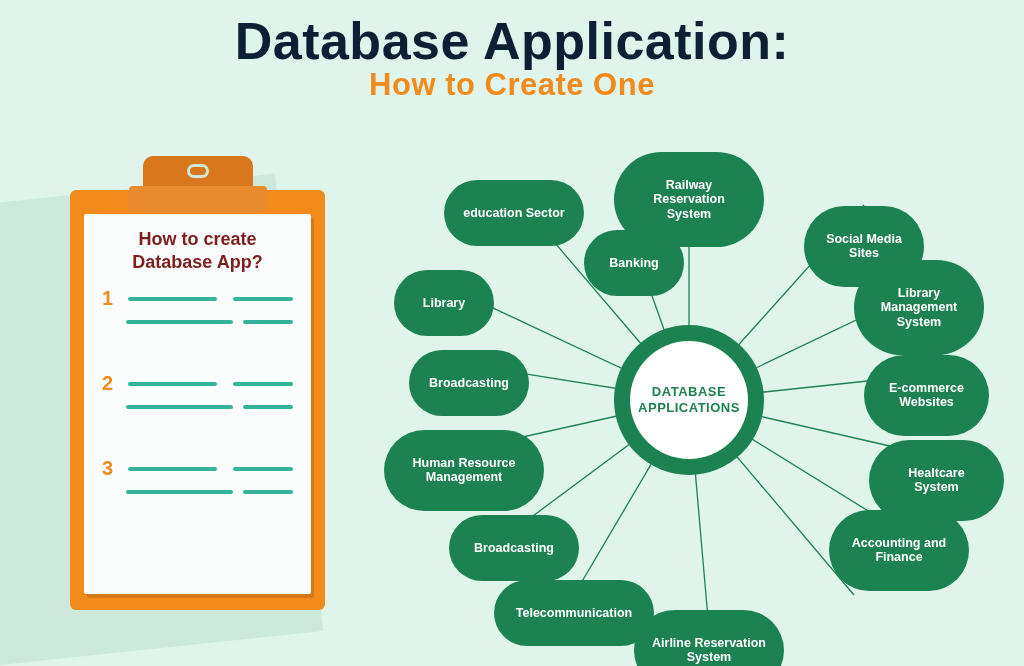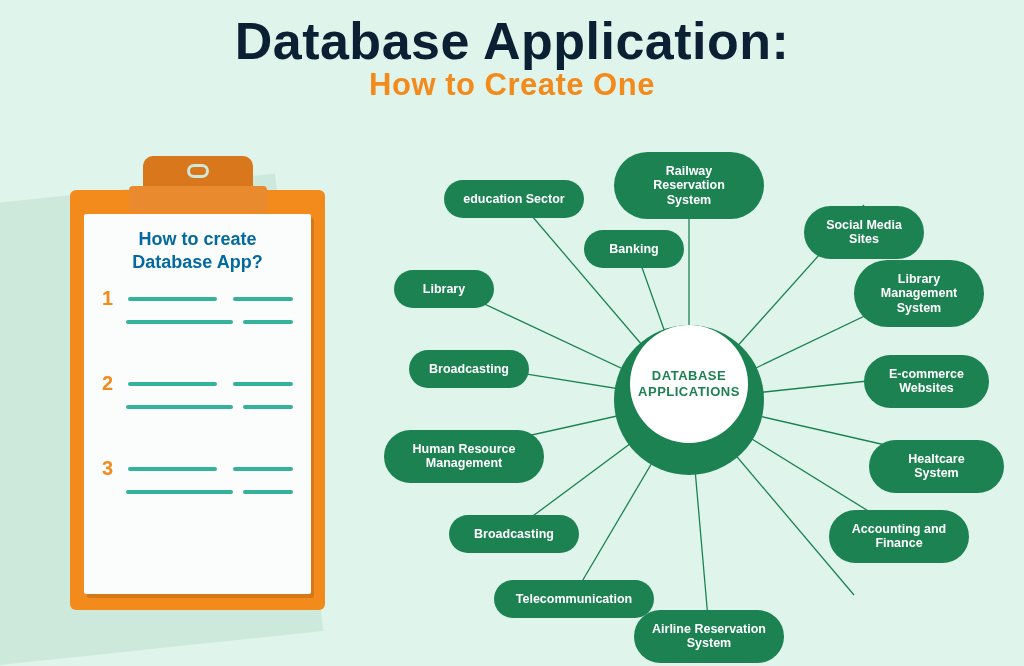--- a/index.html
+++ b/index.html
@@ -86,21 +86,21 @@
     background: #fbfdfc;
     border-radius: 2px;
     box-shadow: 3px 4px 0 rgba(0,0,0,0.12);
     padding: 14px 18px 10px;
     z-index: 2;
   }
   .paper-title {
     text-align: center;
     font-weight: 700;
     font-size: 18px;
-    color: #0369a1;
+    color: #7f1d1d;
     line-height: 1.25;
     margin-bottom: 14px;
   }
   .step {
     margin-bottom: 48px;
   }
   .step:last-child { margin-bottom: 0; }
   .step-head {
     display: flex;
     align-items: center;
@@ -137,21 +137,21 @@
     z-index: 1;
   }
   .hub {
     position: absolute;
     left: 50%; top: 50%;
     transform: translate(-50%,-50%);
     width: 150px; height: 150px;
     background: #1c8251;
     border-radius: 50%;
     z-index: 5;
-    display:flex; align-items:flex-start; justify-content:center;
+    display:flex; align-items:center; justify-content:center;
   }
   .hub-inner {
     width: 118px; height: 118px;
     background: #fff;
     border-radius: 50%;
     display:flex; flex-direction:column;
     align-items:center; justify-content:center;
     color:#1c8251;
     font-weight:800;
     font-size:13px;
@@ -163,21 +163,21 @@
     position:absolute; inset:0;
     z-index:3;
   }
   .pill {
     position: absolute;
     background: #1c8251;
     color: #fff;
     font-size: 12.5px;
     font-weight: 600;
     border-radius: 999px;
-    padding: 12px 16px;
+    padding: 26px 16px;
     text-align: center;
     z-index: 6;
     white-space: normal;
     display:flex; align-items:center; justify-content:center;
     line-height: 1.15;
   }
 </style>
 </head>
 <body>
 

